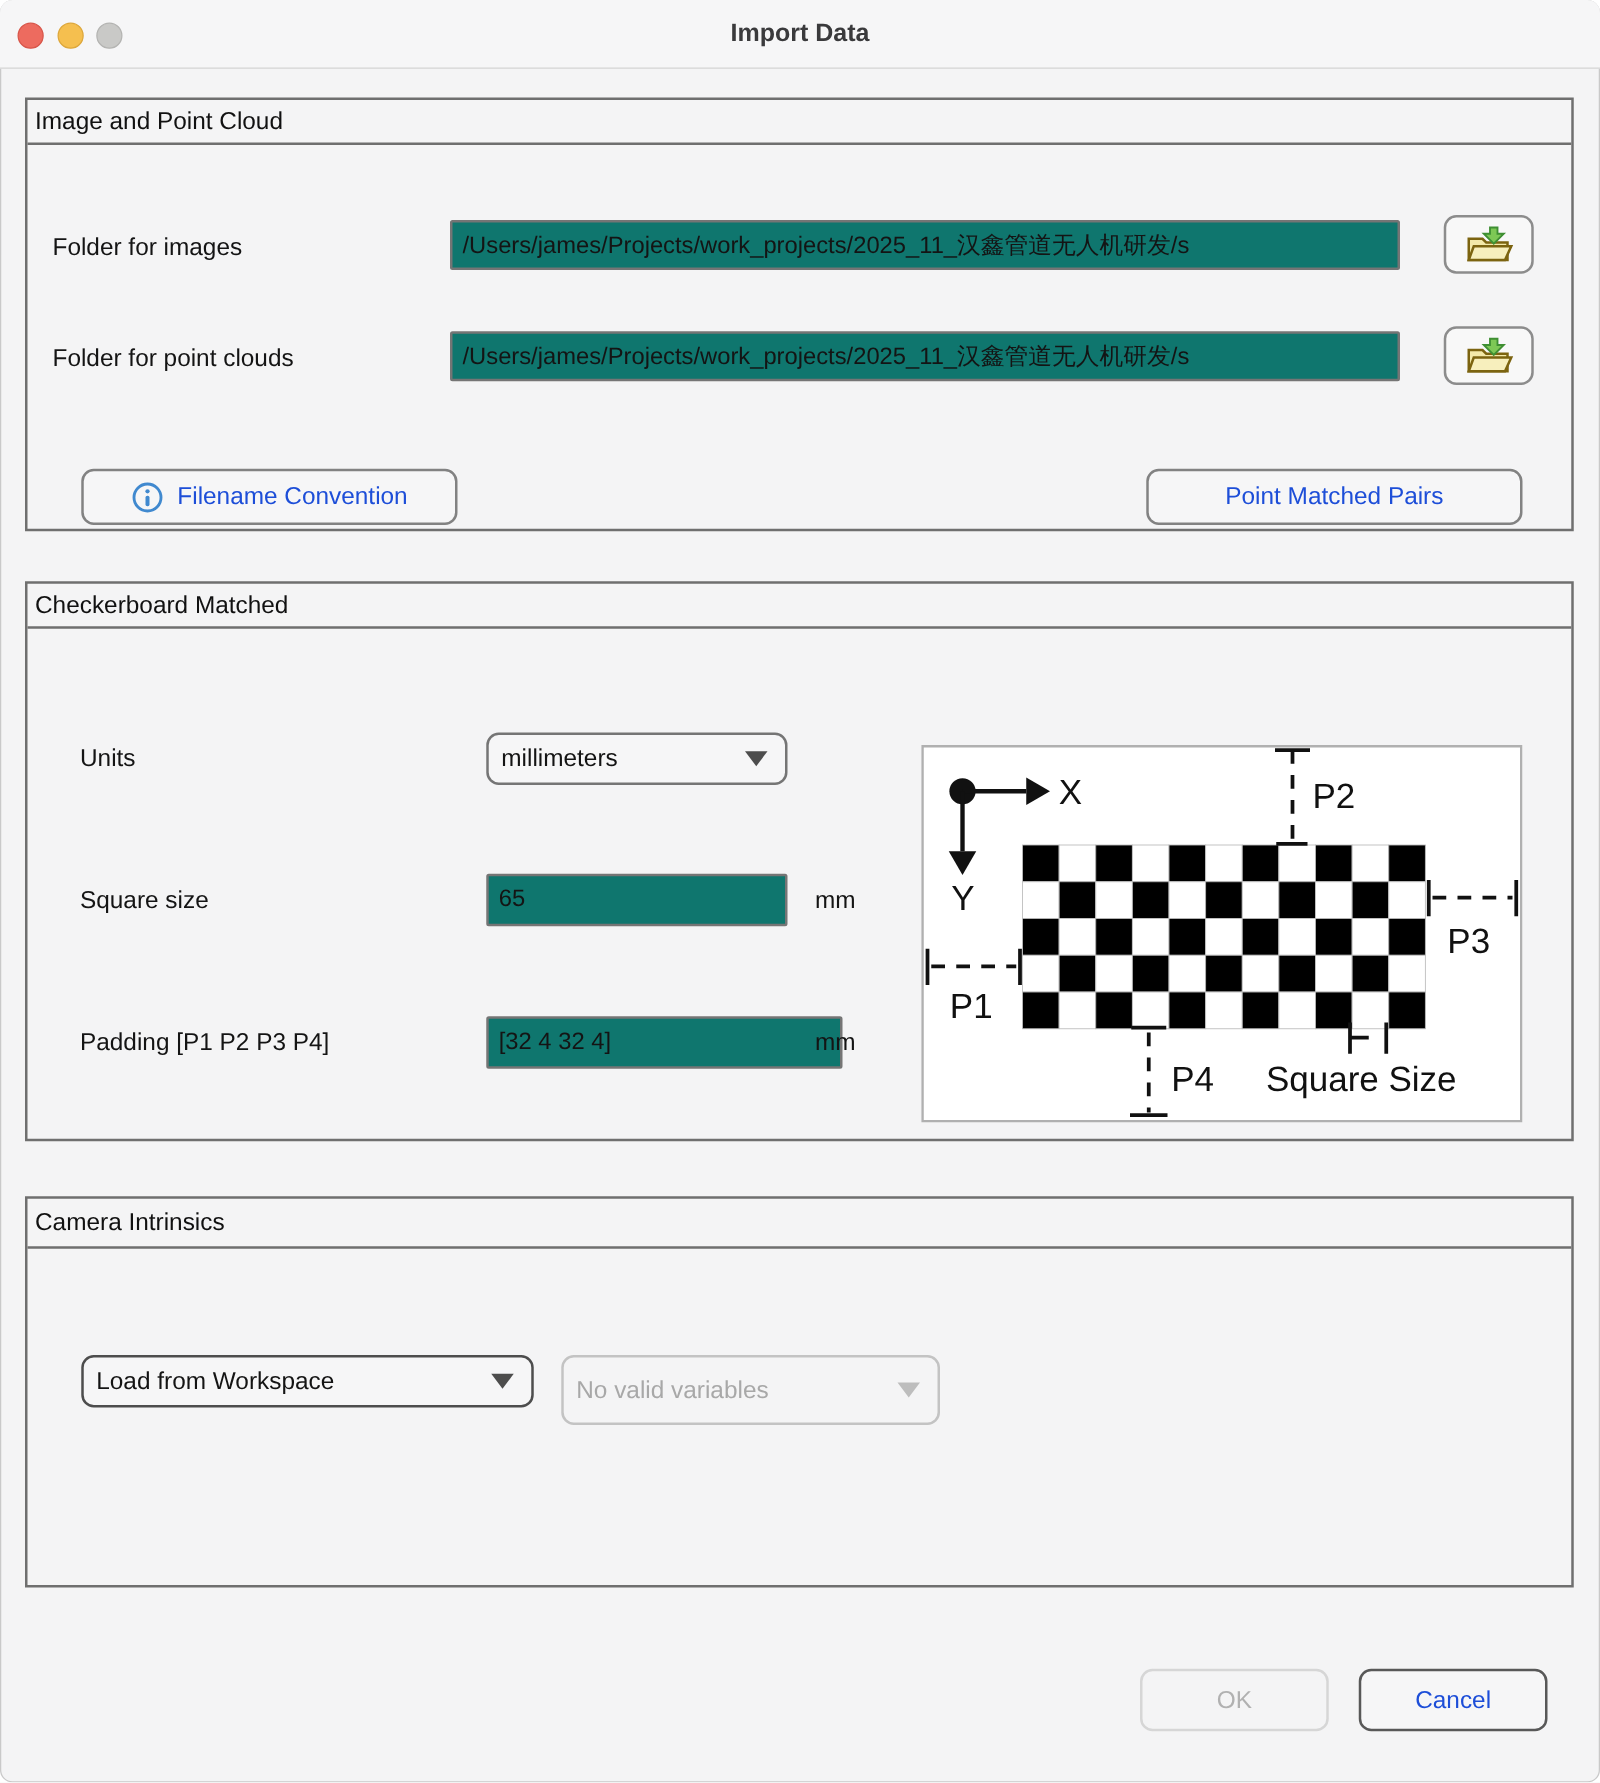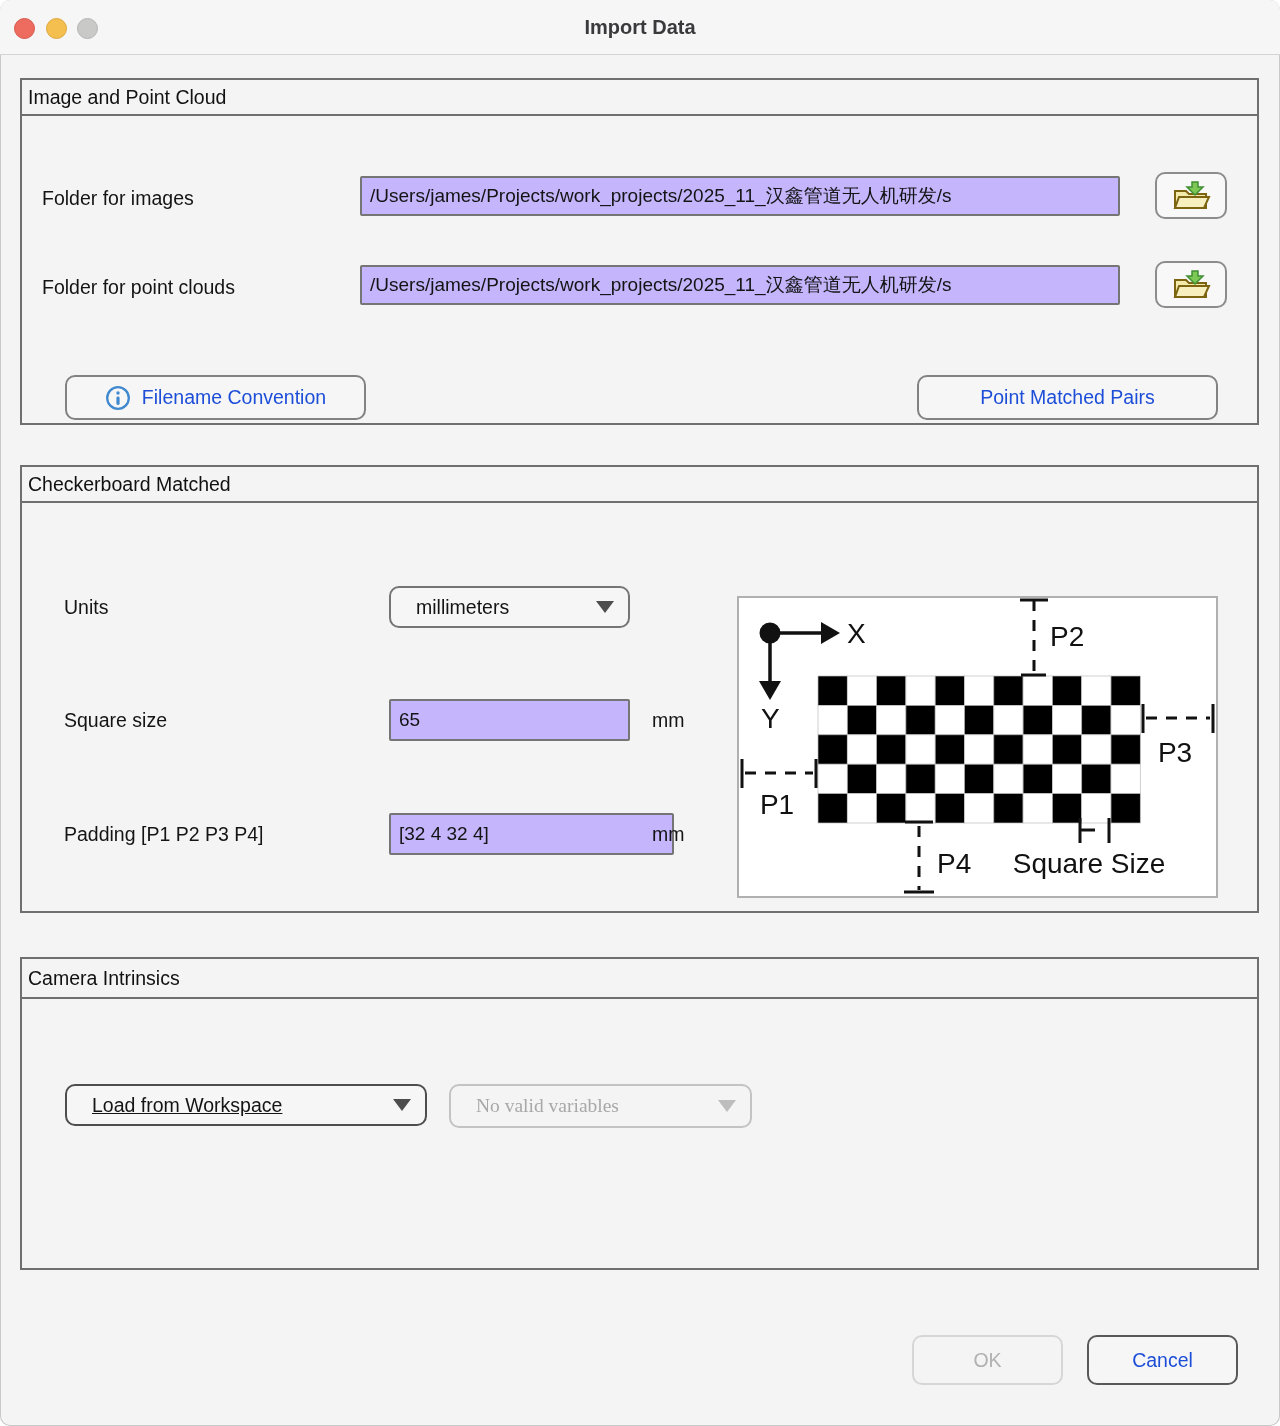--- a/index.html
+++ b/index.html
@@ -37,42 +37,42 @@
   .section-header {
     height:36px; line-height:35px; padding-left:6px;
     font-size:19.5px; color:#111; border-bottom:2px solid #6f6f6f;
   }
   .section-body { position:relative; width:100%; }
 
   .field-label { position:absolute; font-size:19.5px; color:#141414; white-space:nowrap; }
 
   .text-input {
     position:absolute; border:2px solid #757575; border-radius:2px;
-    background:#c4b5fd; font-size:19px; color:#141414; padding:0 8px;
+    background:#0f766e; font-size:19px; color:#141414; padding:0 8px;
     font-family:"Liberation Sans","DejaVu Sans",sans-serif;
     white-space:nowrap; overflow:hidden; outline:none;
   }
 
   .push-btn {
     position:absolute; border:2px solid #828282; border-radius:10px;
     background:#f6f6f7; font-size:19.5px; color:#1d4ed8;
     display:flex; align-items:center; justify-content:center; gap:11px;
     cursor:default; white-space:nowrap;
   }
   .push-btn.dark-border { border-color:#585858; }
   .push-btn.disabled { border-color:#d6d6d6; color:#b1b1b1; background:transparent; }
 
   .icon-btn {
     position:absolute; border:2px solid #8c8c8c; border-radius:10px;
     background:#f8f8f8; display:flex; align-items:center; justify-content:center;
   }
 
   .dropdown {
     position:absolute; display:flex; align-items:center; justify-content:space-between;
-    padding:0 14px 0 25px; border:2px solid #757575; border-radius:10px;
+    padding:0 14px 0 10px; border:2px solid #757575; border-radius:10px;
     background:#f6f6f7; font-size:19.5px; color:#141414; white-space:nowrap;
   }
   .dropdown .tri {
     width:0; height:0; flex:0 0 auto; margin-left:12px;
     border-left:9px solid transparent; border-right:9px solid transparent;
     border-top:12px solid #4d4d4d;
   }
   .dropdown.dark { border-color:#4d4d4d; }
   .dropdown.disabled { border-color:#c3c3c3; color:#a8a8a8; background:#f4f4f5; }
   .dropdown.disabled .tri { border-top-color:#bdbdbd; }
@@ -257,25 +257,25 @@
           </g>
           <text x="352" y="277" font-size="28" text-anchor="middle">Square Size</text>
         </svg>
       </div>
     </div>
   </div>
 
   <div class="section" style="top:957px; height:313px;">
     <div class="section-header" style="height:40px; line-height:39px;">Camera Intrinsics</div>
     <div class="section-body">
-      <div class="dropdown dark" style="left:43px; top:85px; width:362px; height:42px;text-decoration:underline;">
+      <div class="dropdown dark" style="left:43px; top:85px; width:362px; height:42px;">
         <span>Load from Workspace</span>
         <span class="tri"></span>
       </div>
-      <div class="dropdown disabled" style="left:427px; top:85px; width:303px; height:44px;font-family:Liberation Serif, serif;">
+      <div class="dropdown disabled" style="left:427px; top:85px; width:303px; height:56px;">
         <span>No valid variables</span>
         <span class="tri"></span>
       </div>
     </div>
   </div>
 
   <div class="push-btn dark-border" style="left:1087px; top:1335px; width:151px; height:50px;">
     <span>Cancel</span>
   </div>
   <div class="push-btn disabled" style="left:912px; top:1335px; width:151px; height:50px;">

